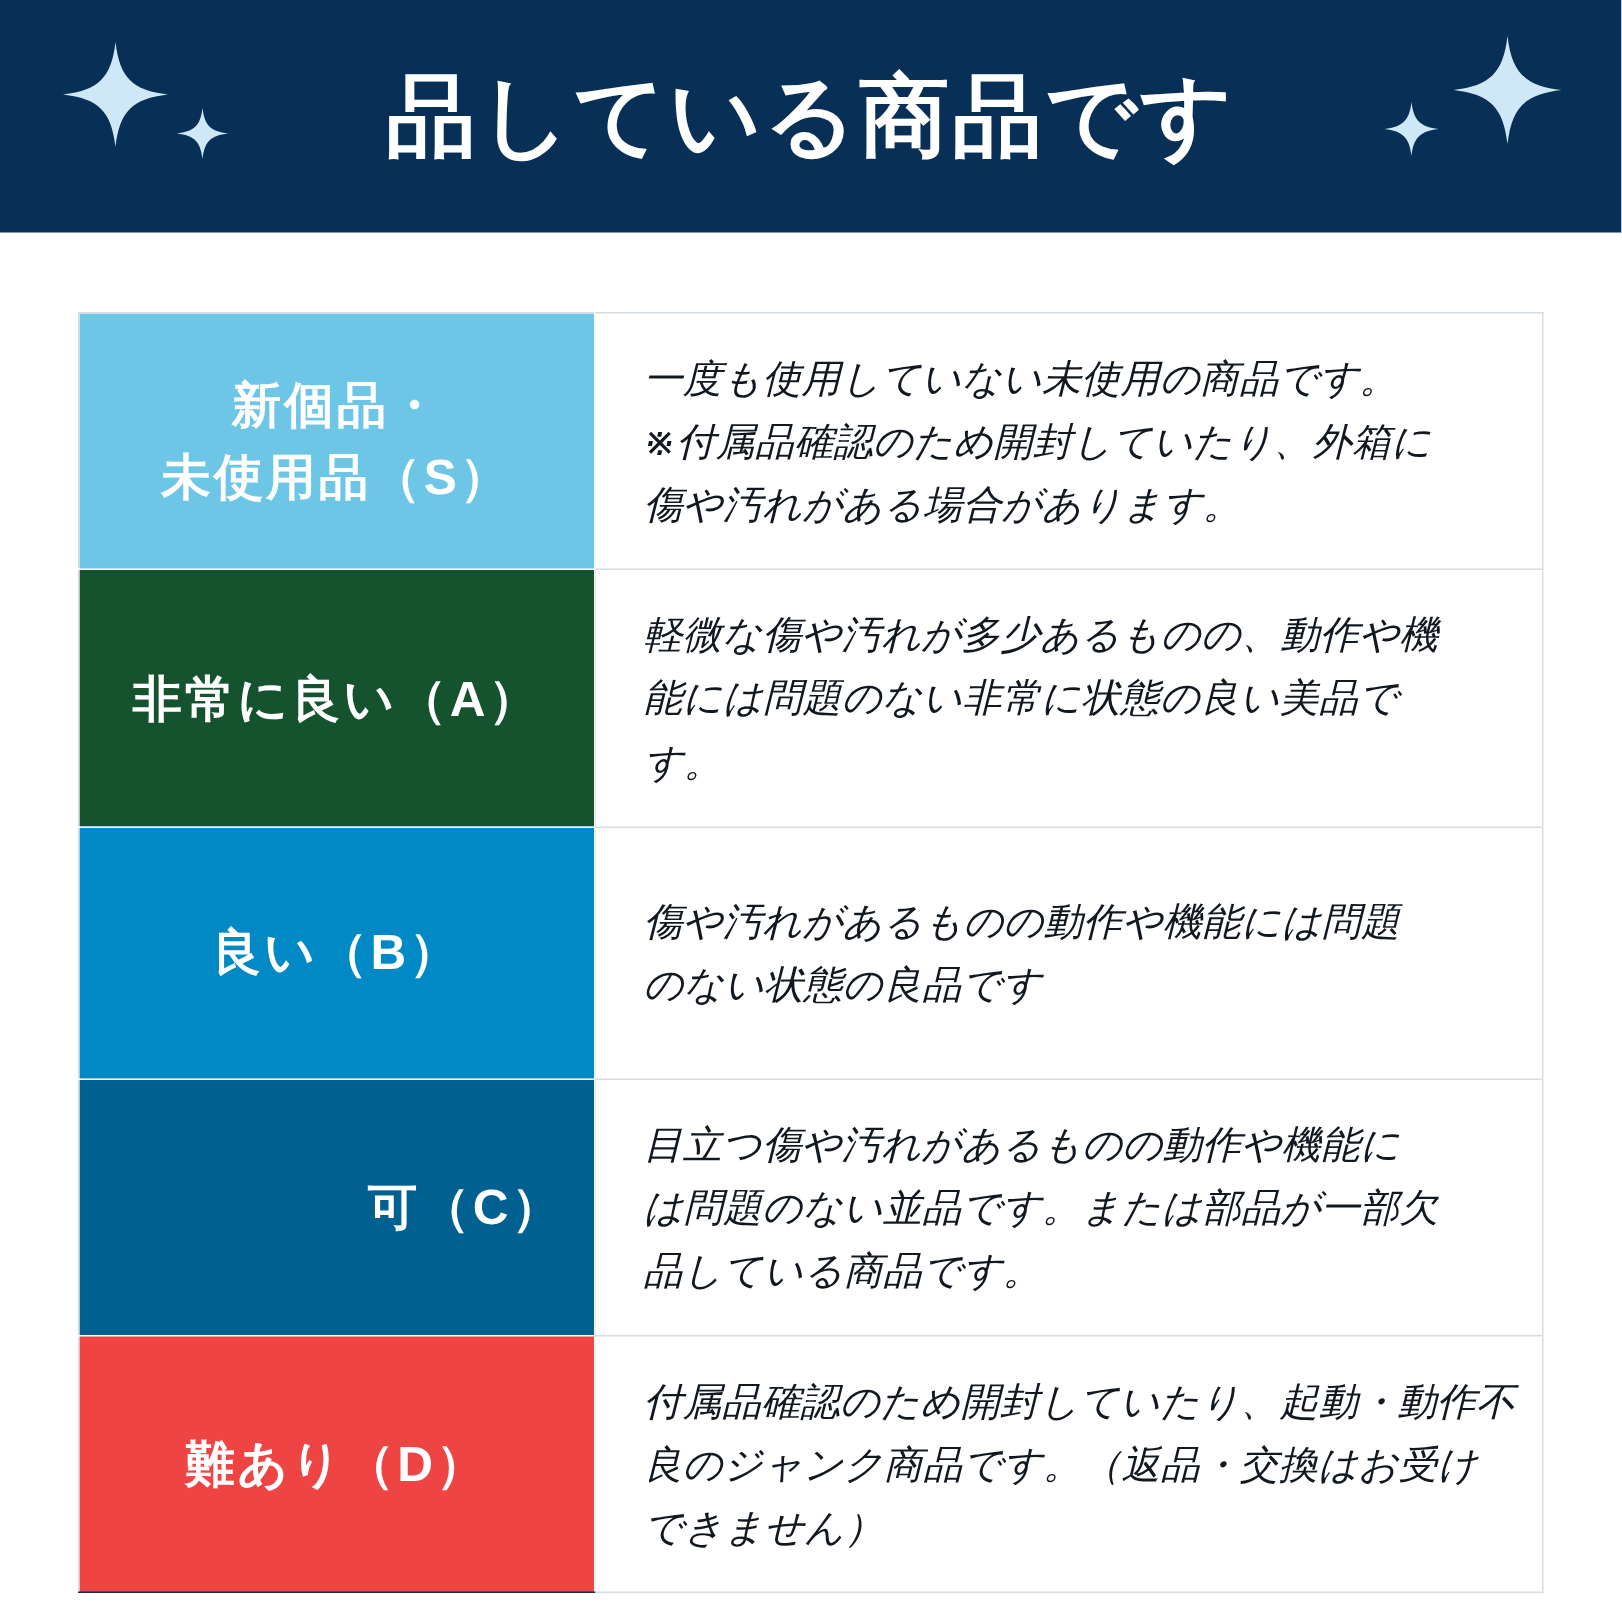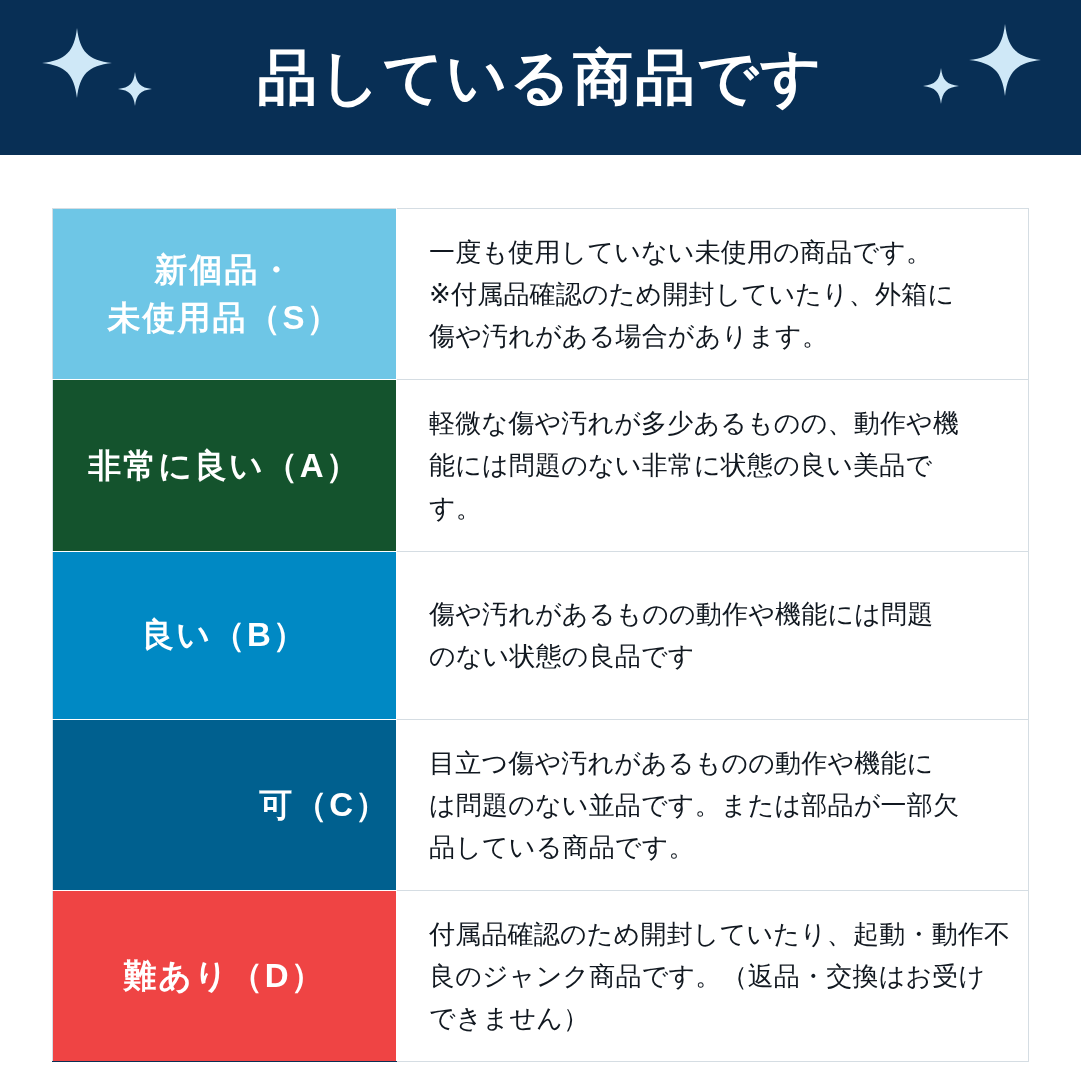--- a/index.html
+++ b/index.html
@@ -64,34 +64,35 @@
   }
   .grade-cell {
     width: 344px;
     text-align: center;
     vertical-align: middle;
     color: #ffffff;
     font-size: 33px;
     font-weight: bold;
     line-height: 1.45;
     letter-spacing: 2px;
-    padding: 10px 6px;
+    padding: 10px 20px;
     box-sizing: border-box;
     border-right: 1px solid #ffffff;
   }
   .desc-cell {
     vertical-align: middle;
     padding: 22px 30px 22px 32px;
     box-sizing: border-box;
     color: #111820;
     font-size: 26px;
     line-height: 1.62;
     letter-spacing: 0.2px;
     border-bottom: 1px solid #d5dde3;
     background: #ffffff;
+    font-style: italic;
   }
   .desc-line { display: block; white-space: nowrap; }
 
   .row-s .grade-cell { background: #6ec6e6; height: 168px; }
   .row-a .grade-cell { background: #14532d; height: 168px; }
   .row-b .grade-cell { background: #0089c4; height: 168px; }
   .row-c .grade-cell { background: #00608f; height: 168px; text-align: right; }
   .row-d .grade-cell { background: #ef4444; height: 168px; border-bottom: 1px solid #0b2f54;}
   .cond-table tr:last-child .desc-cell { border-bottom: 1px solid #d5dde3; }
 </style>

